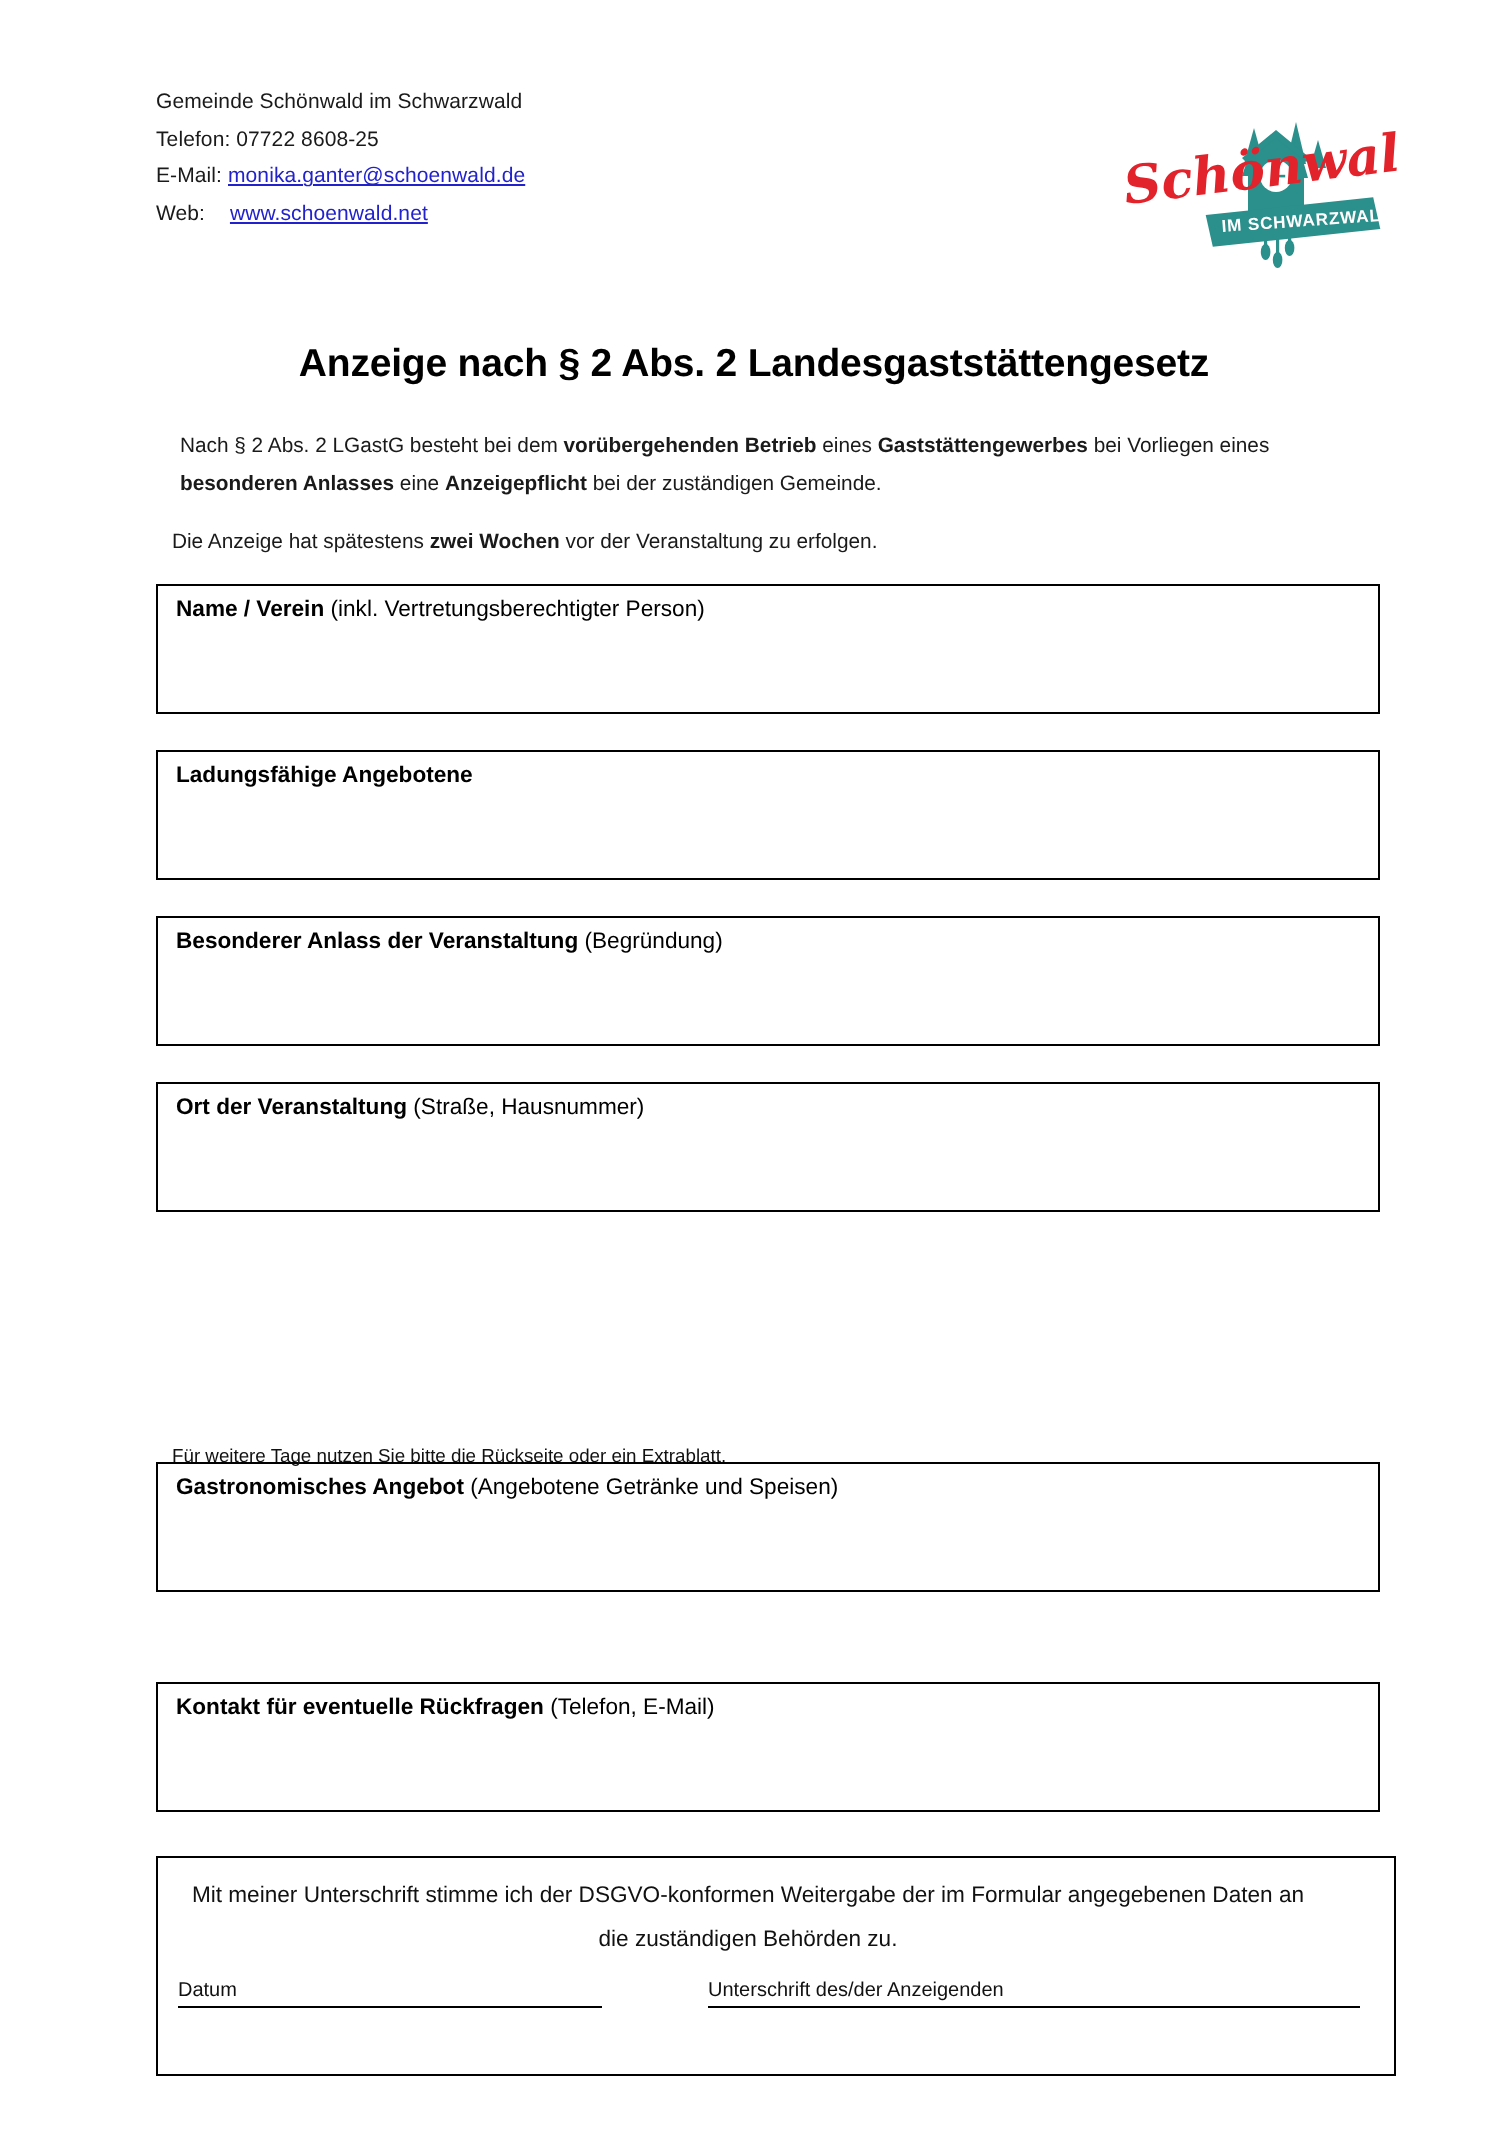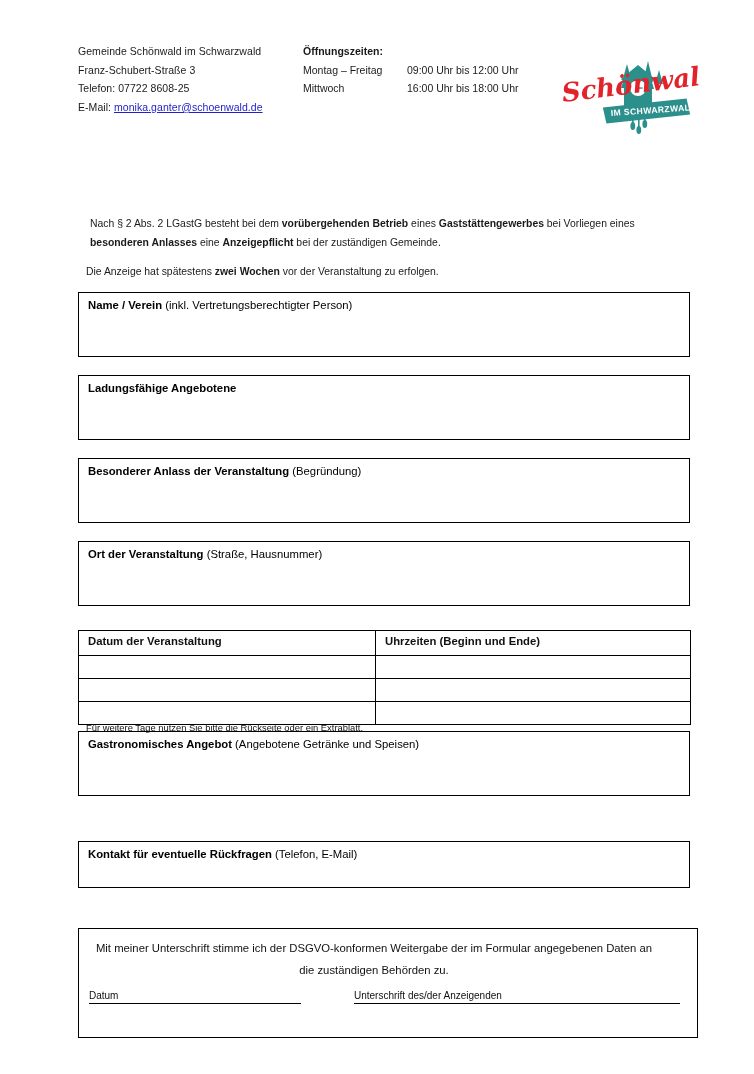--- a/index.html
+++ b/index.html
@@ -216,39 +216,31 @@
 </style>
 </head>
 <body>
 
 <div class="page">
 
   <div class="header">
 
     <div class="addr-block">
       <div class="addr-line">Gemeinde Schönwald im Schwarzwald</div>
-      <div class="addr-line">Franz-Schubert-Straße 3</div>
       <div class="addr-line">Telefon: 07722 8608-25</div>
       <div class="addr-line">
         <span class="lbl">E-Mail:</span>
         <a class="link" href="#">monika.ganter@schoenwald.de</a>
       </div>
+      <div class="addr-line">
+        <span class="lbl-web">Web:</span>
+        <a class="link" href="#">www.schoenwald.net</a>
+      </div>
     </div>
 
-    <div class="hours-block">
-      <div class="hours-title">Öffnungszeiten:</div>
-      <div class="hours-row">
-        <span class="hours-day">Montag – Freitag</span>
-        <span class="hours-time">09:00 Uhr bis 12:00 Uhr</span>
-      </div>
-      <div class="hours-row">
-        <span class="hours-day">Mittwoch</span>
-        <span class="hours-time">16:00 Uhr bis 18:00 Uhr</span>
-      </div>
-    </div>
 
     <div class="logo">
       <svg viewBox="0 0 140 90" width="140" height="90">
 
         <g fill="#2b8f8c">
           <path d="M63 38 L68 20 L73 38 Z"></path>
           <path d="M62 44 L68 26 L74 44 Z"></path>
           <path d="M84 38 L89 17 L94 38 Z"></path>
           <path d="M83 45 L89 24 L95 45 Z"></path>
           <path d="M96 40 L100 26 L104 40 Z"></path>
@@ -276,20 +268,21 @@
         </g>
 
         <g>
           <path d="M44 62 L128 56 L131 72 L47 78 Z" fill="#2b8f8c" transform="rotate(-2 88 67)"></path>
           <text x="52" y="72" font-family="'Liberation Sans', sans-serif" font-size="8.6" font-weight="bold" fill="#ffffff" letter-spacing="0.4" transform="rotate(-4 52 72)">IM SCHWARZWALD</text>
         </g>
       </svg>
     </div>
   </div>
 
+  <div class="doc-title">Anzeige nach § 2 Abs. 2 Landesgaststättengesetz</div>
 
   <div class="intro"><span>Nach § 2 Abs. 2 LGastG besteht bei dem </span><b>vorübergehenden Betrieb</b><span> eines </span><b>Gaststättengewerbes</b><span> bei Vorliegen eines </span><b>besonderen Anlasses</b><span> eine </span><b>Anzeigepflicht</b><span> bei der zuständigen Gemeinde.</span></div>
   <div class="intro-2"><span>Die Anzeige hat spätestens </span><b>zwei Wochen</b><span> vor der Veranstaltung zu erfolgen.</span></div>
 
   <div id="fieldbox-host">
       <div class="fieldbox" style="top: 280px; height: 65px;">
         <div class="flabel"><span class="strong">Name / Verein</span><span class="weak"> (inkl. Vertretungsberechtigter Person)</span></div>
         <div class="fvalue"></div>
       </div>
       <div class="fieldbox" style="top: 363px; height: 65px;">
@@ -301,48 +294,26 @@
         <div class="fvalue"></div>
       </div>
       <div class="fieldbox" style="top: 529px; height: 65px;">
         <div class="flabel"><span class="strong">Ort der Veranstaltung</span><span class="weak"> (Straße, Hausnummer)</span></div>
         <div class="fvalue"></div>
       </div>
       <div class="fieldbox" style="top: 719px; height: 65px;">
         <div class="flabel"><span class="strong">Gastronomisches Angebot</span><span class="weak"> (Angebotene Getränke und Speisen)</span></div>
         <div class="fvalue"></div>
       </div>
-      <div class="fieldbox" style="top: 829px; height: 47px; text-align: center;">
+      <div class="fieldbox" style="top: 829px; height: 65px; text-align: center;">
         <div class="flabel"><span class="strong">Kontakt für eventuelle Rückfragen</span><span class="weak"> (Telefon, E-Mail)</span></div>
         <div class="fvalue"></div>
       </div>
     </div>
 
-  <table class="evt-table">
-    <thead>
-      <tr>
-        <th class="col-date">Datum der Veranstaltung</th>
-        <th class="col-time">Uhrzeiten (Beginn und Ende)</th>
-      </tr>
-    </thead>
-    <tbody id="evt-tbody">
-        <tr>
-          <td class="col-date"></td>
-          <td class="col-time"></td>
-        </tr>
-        <tr>
-          <td class="col-date"></td>
-          <td class="col-time"></td>
-        </tr>
-        <tr>
-          <td class="col-date"></td>
-          <td class="col-time"></td>
-        </tr>
-      </tbody>
-  </table>
 
   <div class="table-note">Für weitere Tage nutzen Sie bitte die Rückseite oder ein Extrablatt.</div>
 
   <div class="consent-box">
     <div class="consent-text">Mit meiner Unterschrift stimme ich der DSGVO-konformen Weitergabe der im Formular angegebenen Daten an die zuständigen Behörden zu.</div>
     <div class="sig-line sig-line-date"></div>
     <div class="sig-line sig-line-sign"></div>
     <div class="sig-cap sig-cap-date">Datum</div>
     <div class="sig-cap sig-cap-sign">Unterschrift des/der Anzeigenden</div>
   </div>

